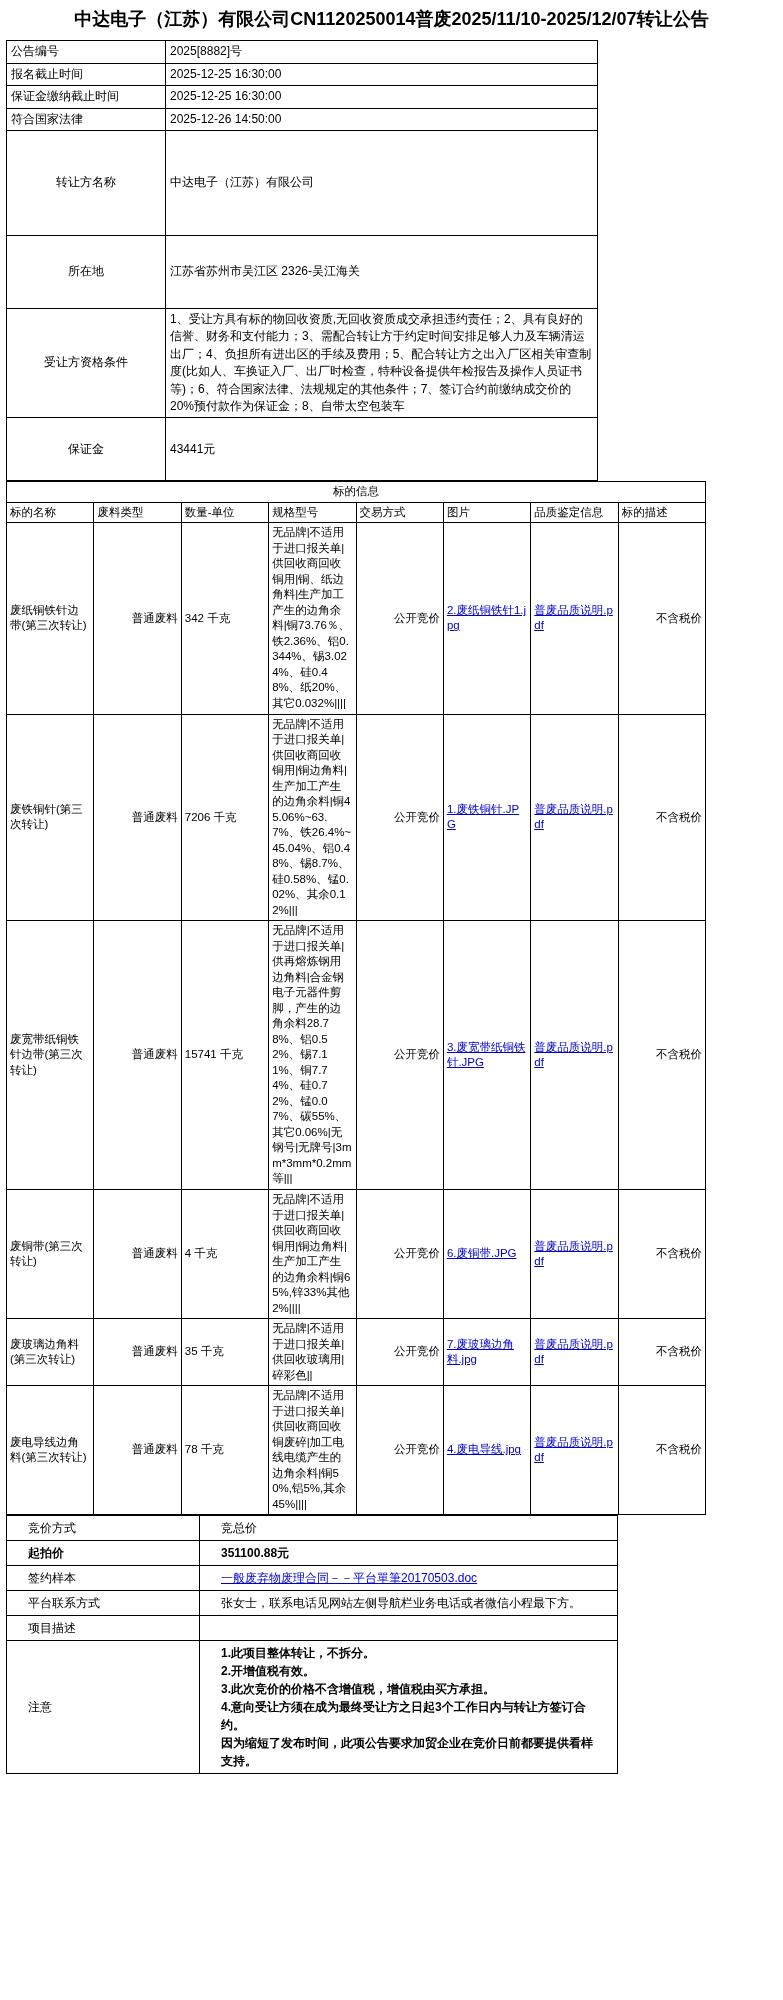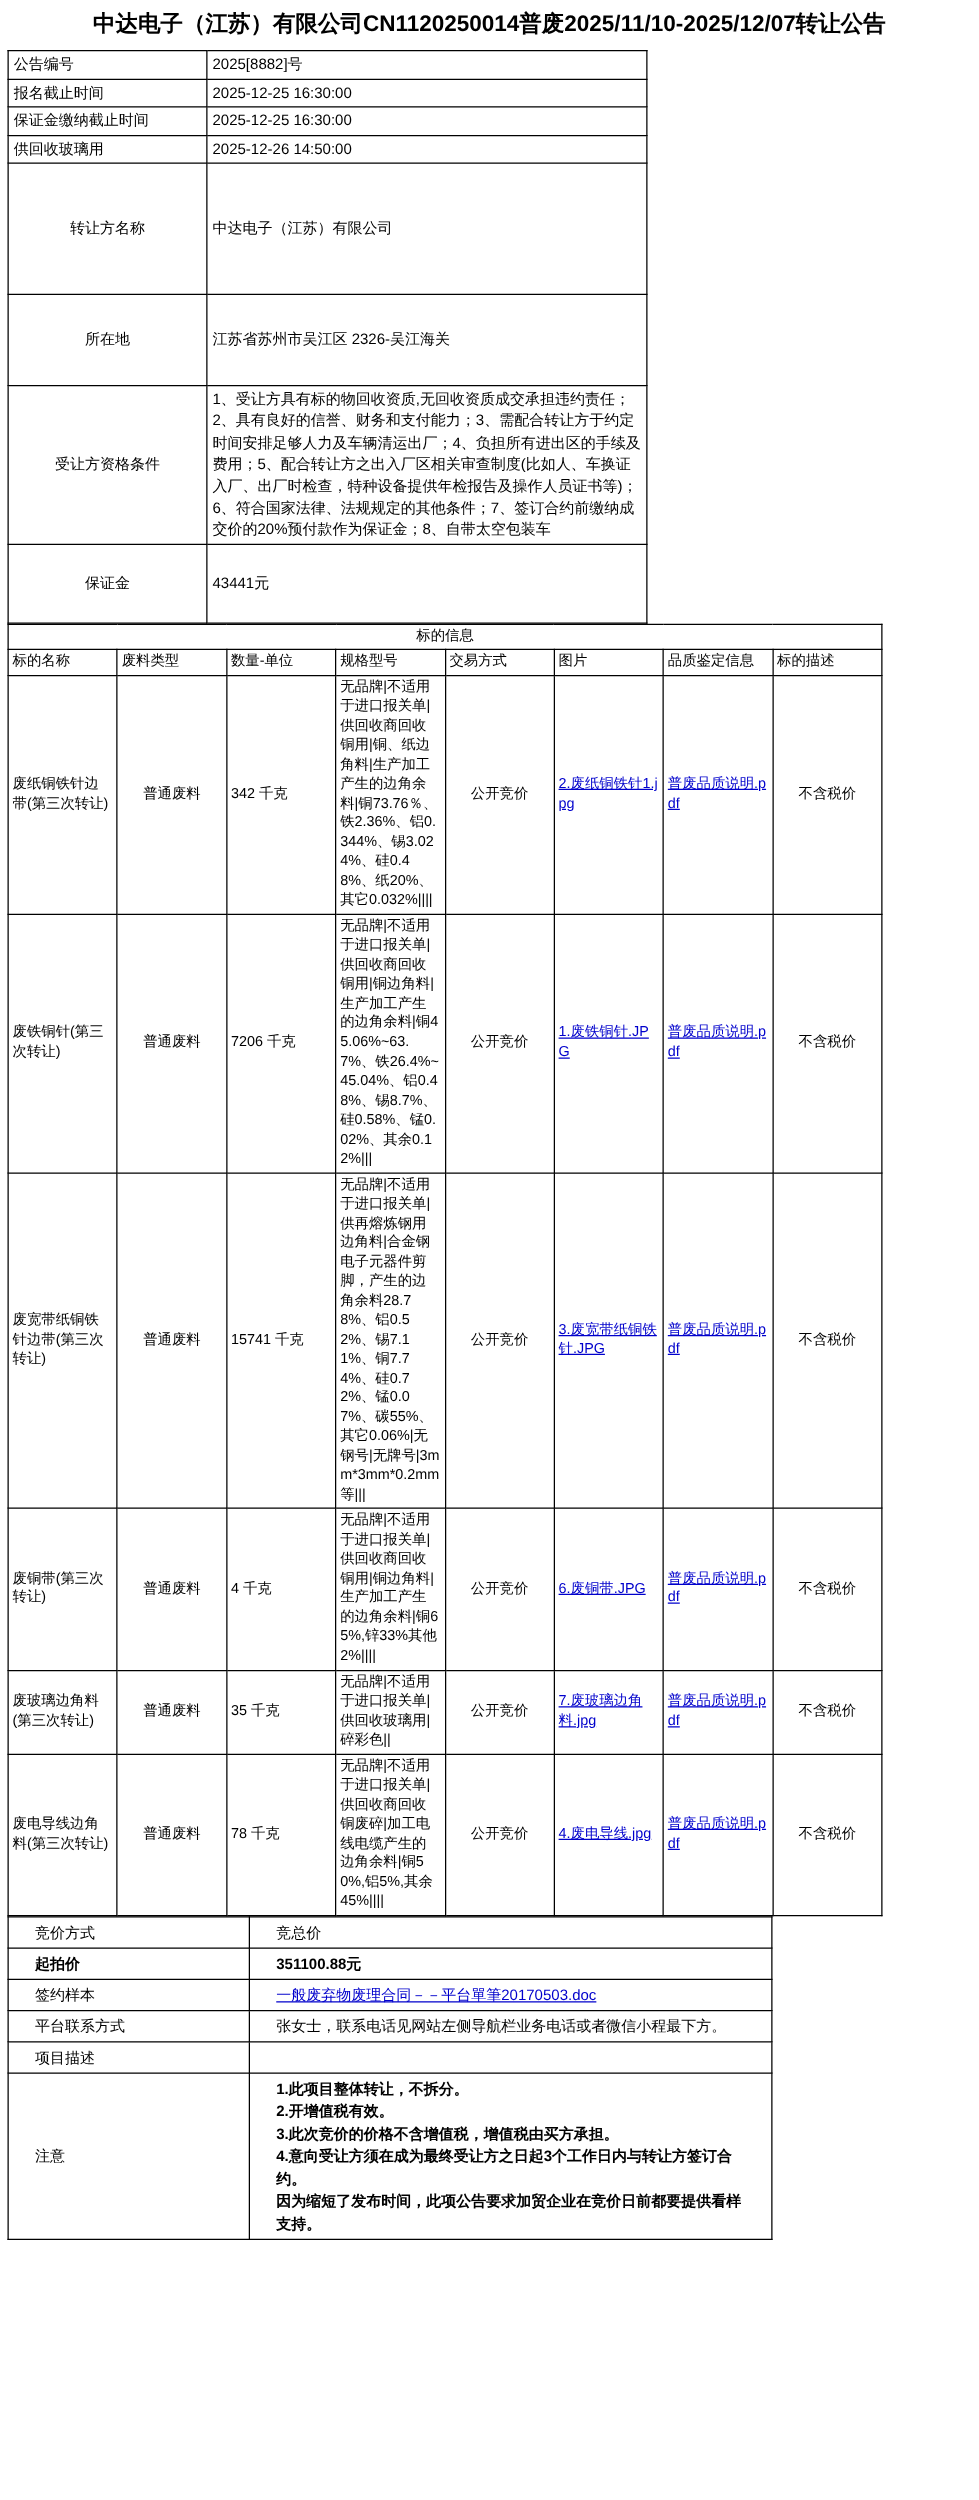--- a/index.html
+++ b/index.html
@@ -22,21 +22,21 @@
   .doc-title {
     text-align: center;
     font-size: 18px;
     font-weight: bold;
     padding: 8px 10px 9px 10px;
     letter-spacing: 0px;
     line-height: 1.3;
   }
   table {
     border-collapse: collapse;
-    width: 512px;
+    width: 592px;
     margin: 0 0 0 6px;
     table-layout: fixed;
   }
   table.info-table td {
     border: 1px solid #000000;
     padding: 2px 4px;
     vertical-align: middle;
     font-size: 12px;
     line-height: 1.45;
   }
@@ -92,21 +92,21 @@
   .col-type   { width: 22px; }
   .col-qty    { width: 44px; }
   .col-spec   { width: 320px; }
   .col-trade  { width: 24px; }
   .col-pic    { width: 42px; }
   .col-qual   { width: 38px; }
   .col-desc   { width: 24px; }
 
   .v-text {
     word-break: break-all;
-    text-align: center;
+    text-align: right;
   }
   a.lnk {
     color: #0000cc;
     text-decoration: underline;
     word-break: break-all;
   }
 
   table.bottom-table {
     border-collapse: collapse;
     width: 612px;
@@ -141,21 +141,21 @@
       </tr>
       <tr>
         <td class="label">报名截止时间</td>
         <td class="value">2025-12-25 16:30:00</td>
       </tr>
       <tr>
         <td class="label">保证金缴纳截止时间</td>
         <td class="value">2025-12-25 16:30:00</td>
       </tr>
       <tr>
-        <td class="label">供回收玻璃用</td>
+        <td class="label">符合国家法律</td>
         <td class="value">2025-12-26 14:50:00</td>
       </tr>
 
       <tr>
         <td class="vlabel tall-1">转让方名称</td>
         <td class="value" colspan="1">中达电子（江苏）有限公司</td>
       </tr>
       <tr>
         <td class="vlabel tall-2">所在地</td>
         <td class="value">江苏省苏州市吴江区 2326-吴江海关</td>

